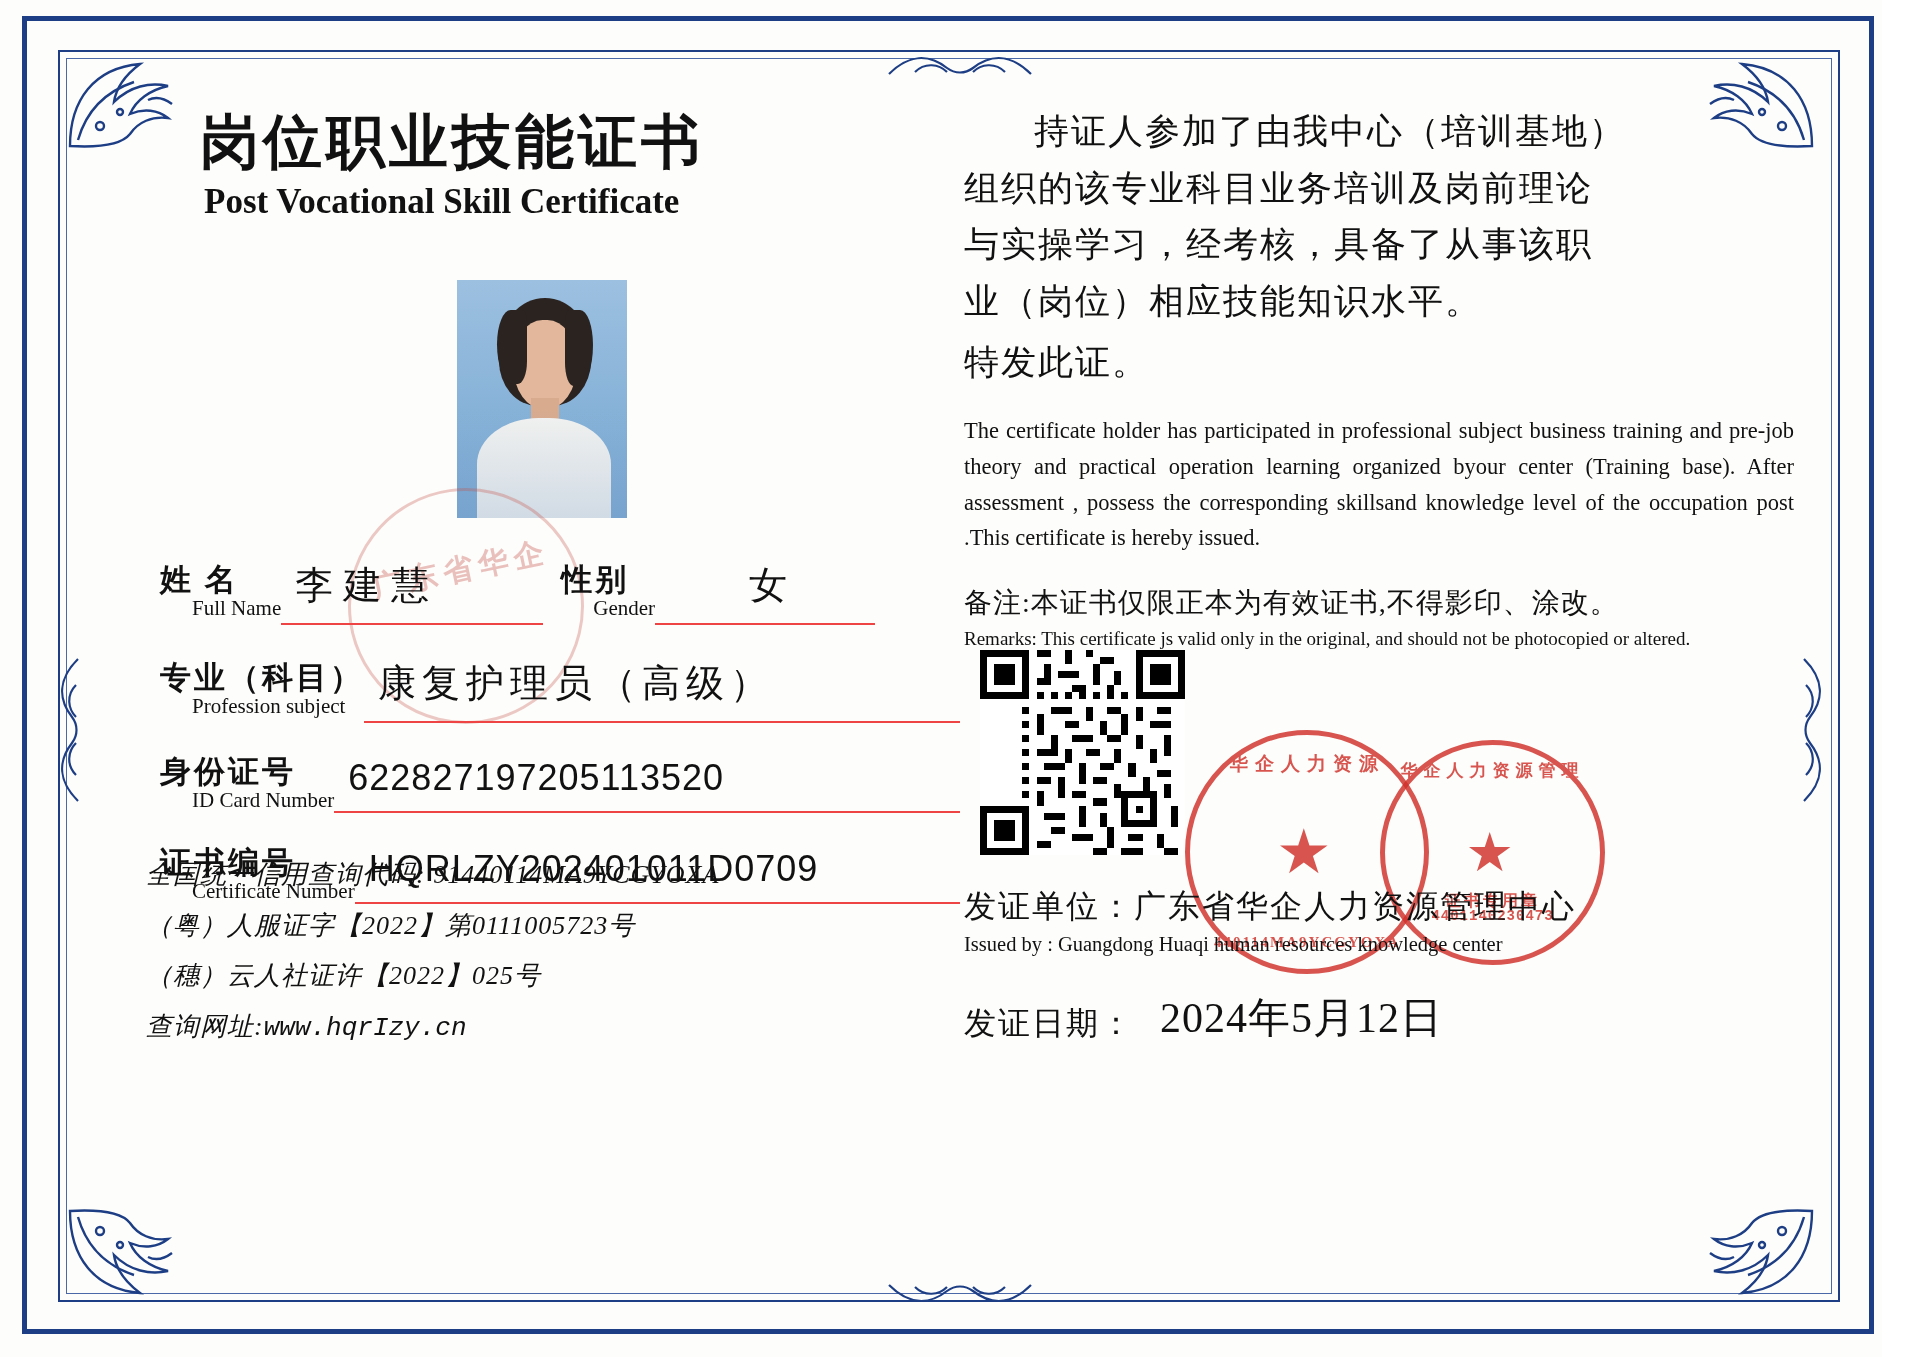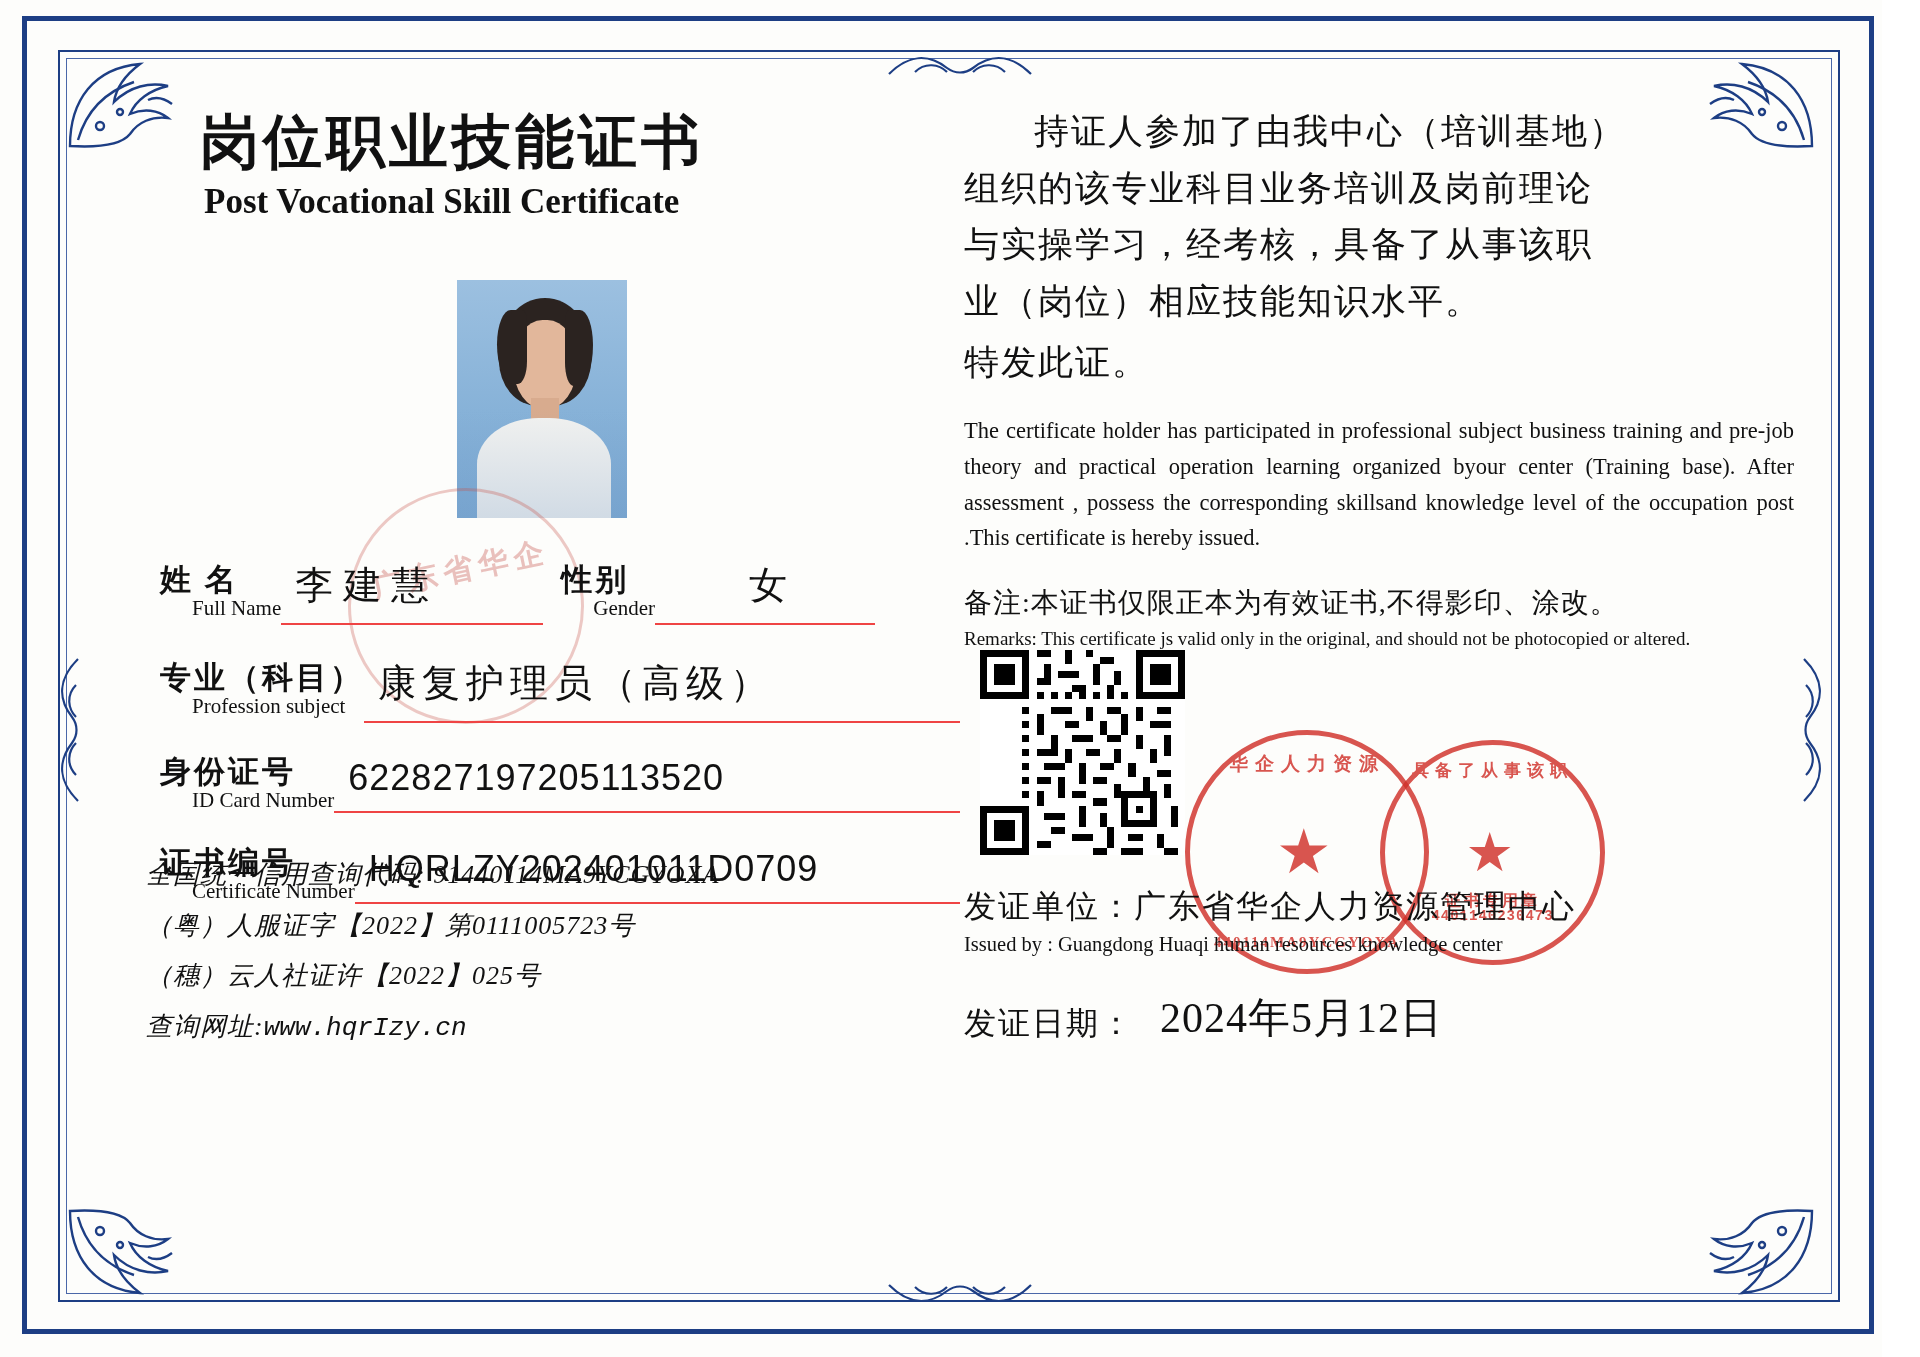--- a/index.html
+++ b/index.html
@@ -613,21 +613,21 @@
           </g>
         </svg>
       </div>
 
       <div class="seal seal-main">
         <div class="seal-text-top">华企人力资源</div>
         <div class="star"></div>
         <div class="seal-text-bot">440114MA9YCGYOXA</div>
       </div>
       <div class="seal seal-second">
-        <div class="seal-text-top">具备了从事该职</div>
+        <div class="seal-text-top">华企人力资源管理</div>
         <div class="star"></div>
         <div class="seal-mid">证书专用章</div>
         <div class="seal-text-bot">4401140230473</div>
       </div>
 
       <div class="issuer">
         <div class="cnline">
           <span>发证单位：</span><span>广东省华企人力资源管理中心</span>
         </div>
         <div class="enline">

